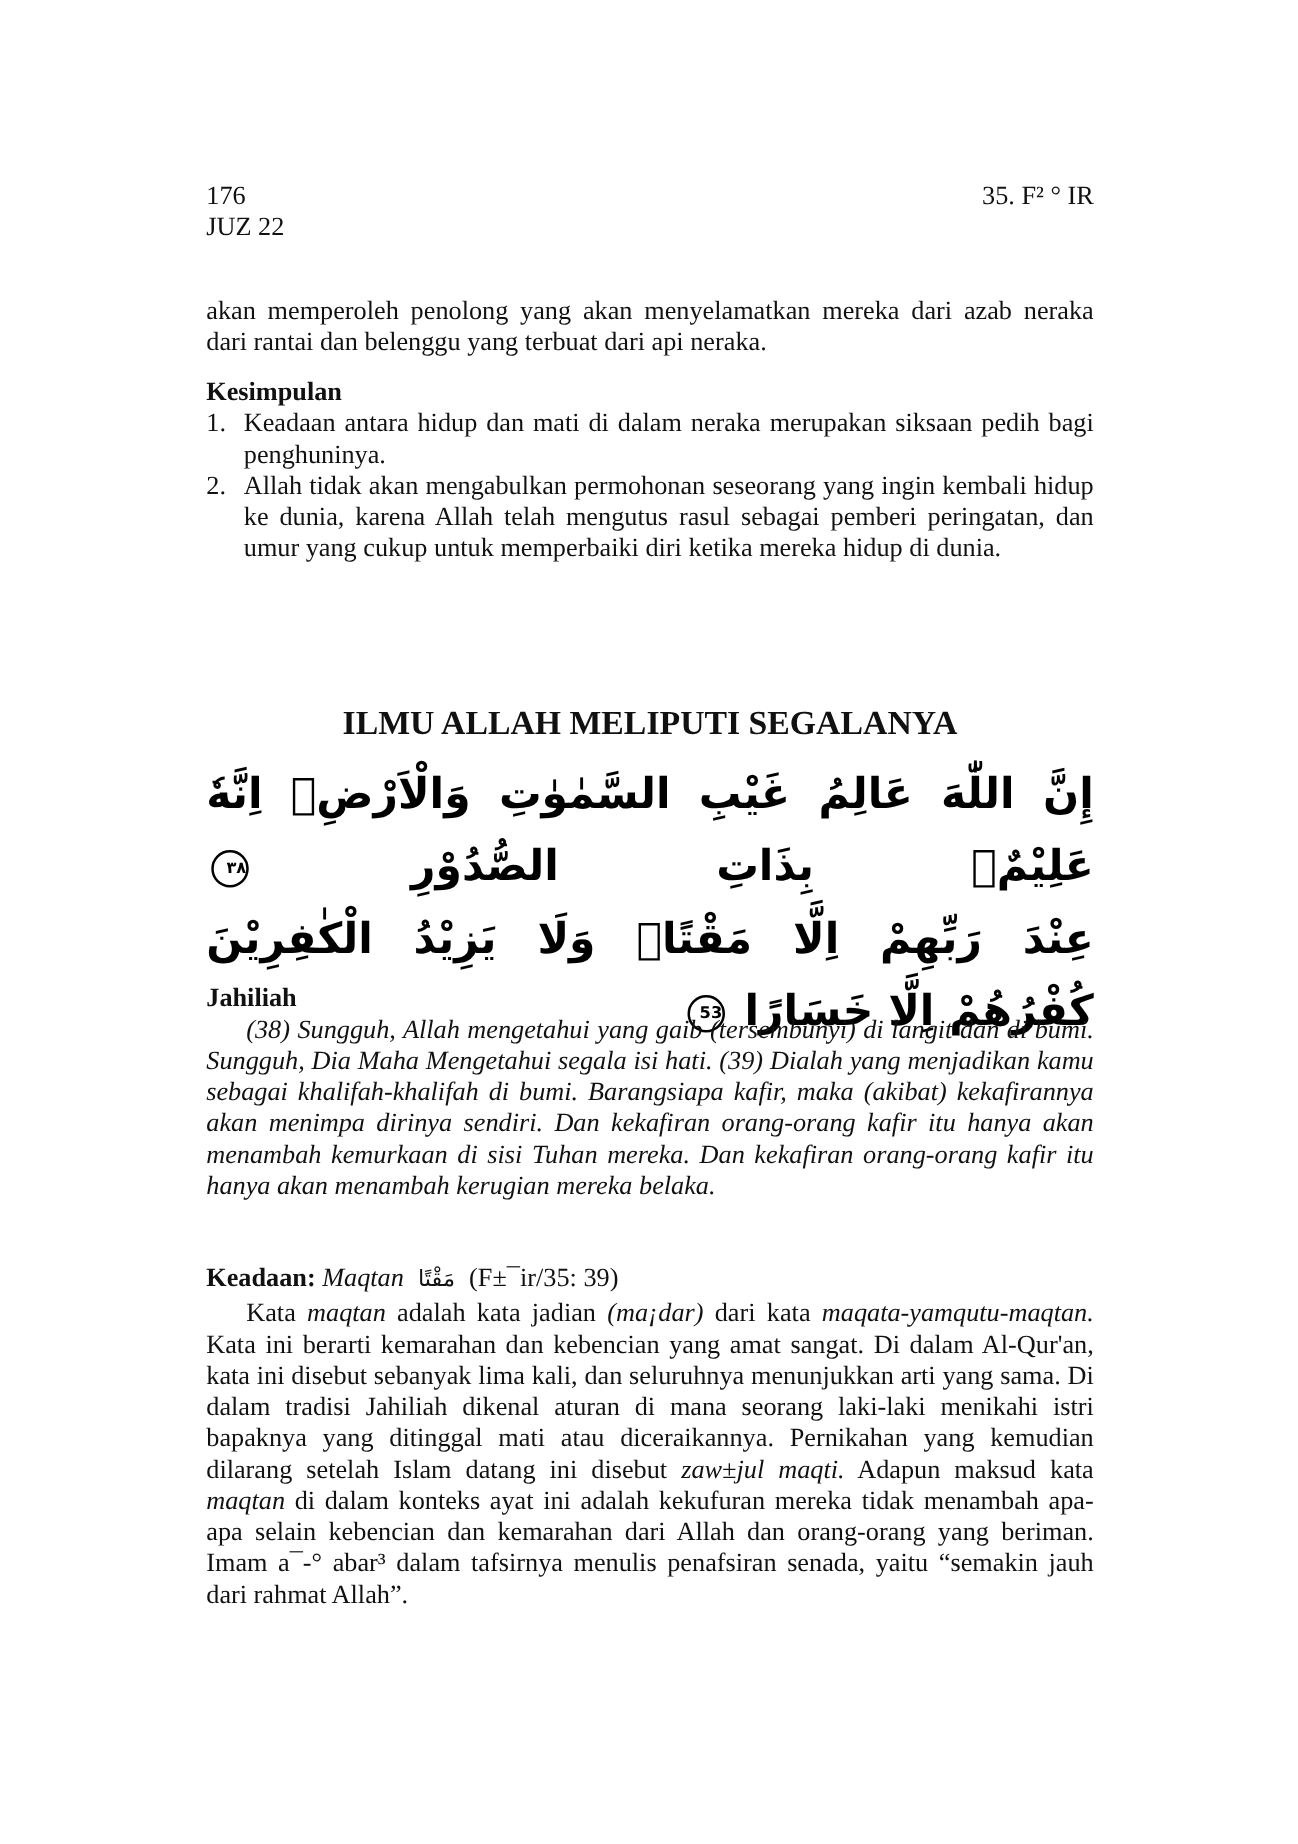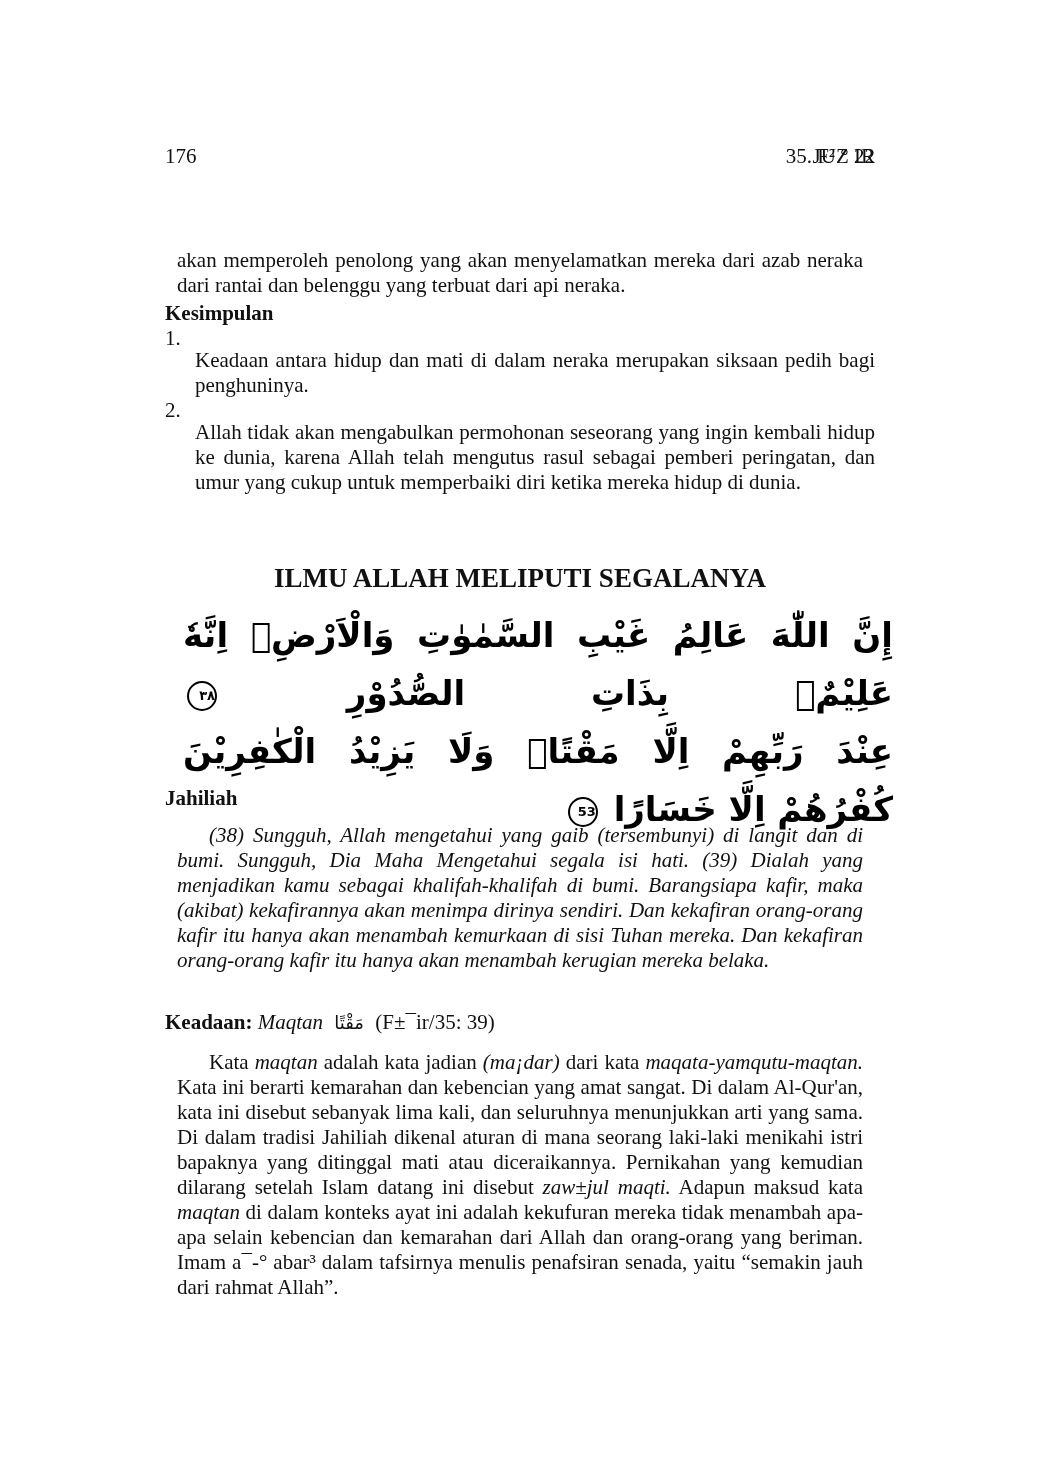--- a/index.html
+++ b/index.html
@@ -6,31 +6,32 @@
   body {
     width: 1038px; height: 1475px; position: relative; overflow: hidden;
     font-family: "Liberation Serif", "DejaVu Serif", serif;
     color: #111111;
   }
   .page { position: absolute; left: 165px; top: 0; width: 710px; }
   .running-head {
     position: absolute; top: 144px; left: 0; width: 710px;
     display: flex; justify-content: space-between; align-items: baseline;
     font-size: 21px;
+    flex-direction: column;
   }
   .running-head .center { position: absolute; left: 0; right: 0; text-align: right; }
   .p {
-    font-size: 21px; line-height: 25px; text-align: justify; margin: 12px;
+    font-size: 21px; line-height: 25px; text-align: justify; margin: 0;
   }
   .block { position: absolute; left: 0; width: 710px; }
   .h-bold { font-weight: bold; font-size: 21px; line-height: 25px; margin: 0; }
   ol.concl { list-style: none; margin: 0; padding: 0; }
   ol.concl li { display: flex; font-size: 21px; line-height: 25px; }
   ol.concl li .num { width: 30px; flex: 0 0 30px; }
-  ol.concl li .txt { flex: 1; text-align: justify; margin-top: 22px; }
+  ol.concl li .txt { flex: 1; text-align: justify; }
   .section-title {
     text-align: center; font-weight: bold; font-size: 27px; letter-spacing: 0px;
   }
   .arabic {
     direction: rtl; text-align: justify; text-align-last: justify;
     font-family: "DejaVu Sans", sans-serif; font-weight: bold;
     font-size: 34px; line-height: 58px; color: #000;
   }
   .arabic .ayah-mark {
     display: inline-block; width: 26px; height: 26px; border: 2px solid #000;
@@ -66,21 +67,21 @@
       </li>
       <li>
         <span class="num">2.</span>
         <span class="txt">Allah tidak akan mengabulkan permohonan seseorang yang ingin kembali hidup ke dunia, karena Allah telah mengutus rasul sebagai pemberi peringatan, dan umur yang cukup untuk memperbaiki diri ketika mereka hidup di dunia.</span>
       </li>
     </ol>
   </div>
 
   <div class="block section-title" style="top:563px;">ILMU ALLAH MELIPUTI SEGALANYA</div>
 
-  <div class="block arabic" style="top:606px;margin-left:18px;">
+  <div class="block arabic" style="top:606px;">
     <div>
       <span>إِنَّ اللّٰهَ عَالِمُ غَيْبِ السَّمٰوٰتِ وَالْاَرْضِۗ اِنَّهٗ عَلِيْمٌۢ بِذَاتِ الصُّدُوْرِ</span>
       <span class="ayah-mark">٣٨</span>
     </div>
     <div style="text-align-last:right;">
       <span>عِنْدَ رَبِّهِمْ اِلَّا مَقْتًاۚ وَلَا يَزِيْدُ الْكٰفِرِيْنَ كُفْرُهُمْ اِلَّا خَسَارًا</span>
       <span class="ayah-mark">53</span>
     </div>
   </div>
 

